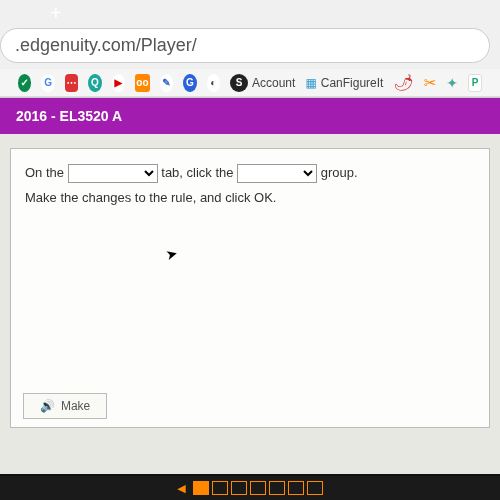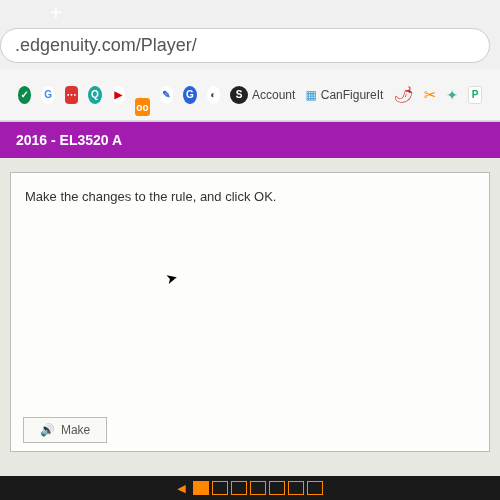--- a/index.html
+++ b/index.html
@@ -51,21 +51,21 @@
       align-items: center;
       justify-content: center;
       font-size: 10px;
       font-weight: bold;
     }
     .icn-green { background: #0a8a4a; color:#fff;}
     .icn-g { background: #fff; }
     .icn-red { background: #d33; color:#fff; border-radius:4px;}
     .icn-teal { background: #1aa89c; color:#fff; width:18px;height:18px;border-radius:50%;}
     .icn-youtube { background:#fff; color:#d00; }
-    .icn-orange { background:#f80; color:#fff; border-radius:3px; width:20px;margin-top:25px;}
+    .icn-orange { background:#f80; color:#fff; border-radius:3px; width:20px;}
     .icn-blue { background:#2962d9; color:#fff; border-radius:50%;}
     .icn-dark { background:#222; color:#fff; border-radius:50%;}
     .icn-p { background:#fff; color:#1a6; border:1px solid #ddd; border-radius:3px;}
     .bookmark-link { display:flex; align-items:center; gap:4px; font-size:12px; color:#444;}
     .chili { color:#c33; font-size:16px;}
     .scissors { color:#f80; font-size:15px;}
     .puzzle { color:#4a9; font-size:14px;}
 
     .course-header {
       background: #a21caf;
@@ -177,20 +177,27 @@
     <span class="puzzle">✦</span>
     <span class="bookmark-icon icn-p">P</span>
   </div>
 </div>
 
 <div class="course-header">2016 - EL3520 A</div>
 
 <div class="content-area">
   <div class="lesson-card">
 
+    <div class="lesson-line">
+      <span>On the </span>
+      <select class="blank w1"><option></option></select>
+      <span> tab, click the </span>
+      <select class="blank w2"><option></option></select>
+      <span> group.</span>
+    </div>
 
 
 
     <div class="lesson-line">Make the changes to the rule, and click OK.</div>
 
     <div class="cursor-arrow">➤</div>
 
     <button class="intro-btn">
       <span>🔊</span>
       <span>Make</span>

